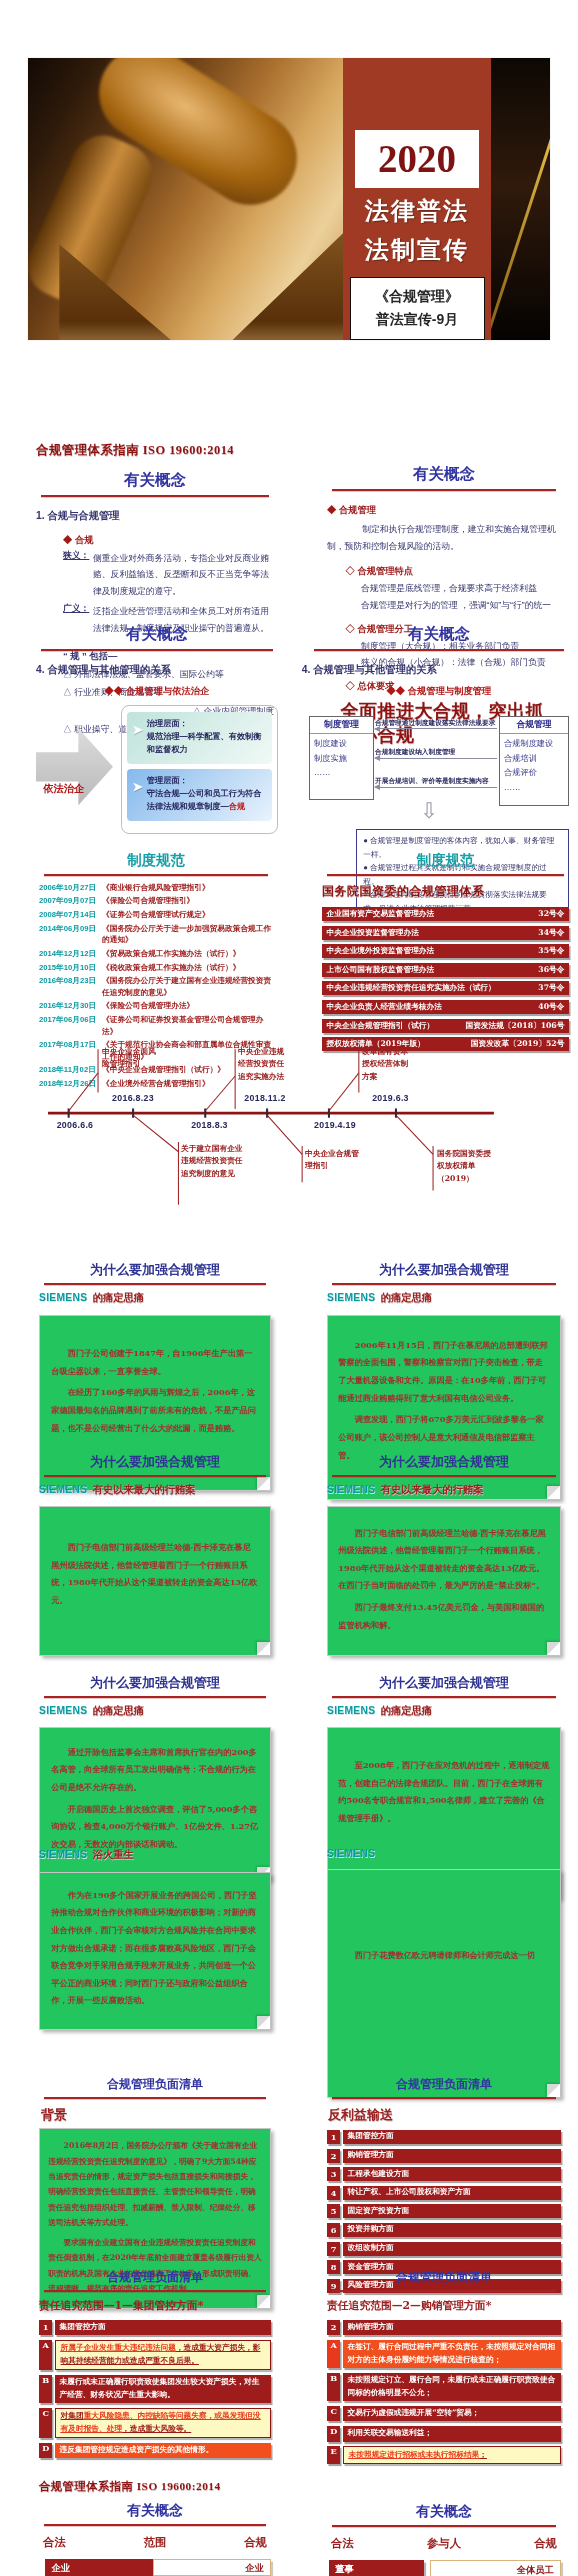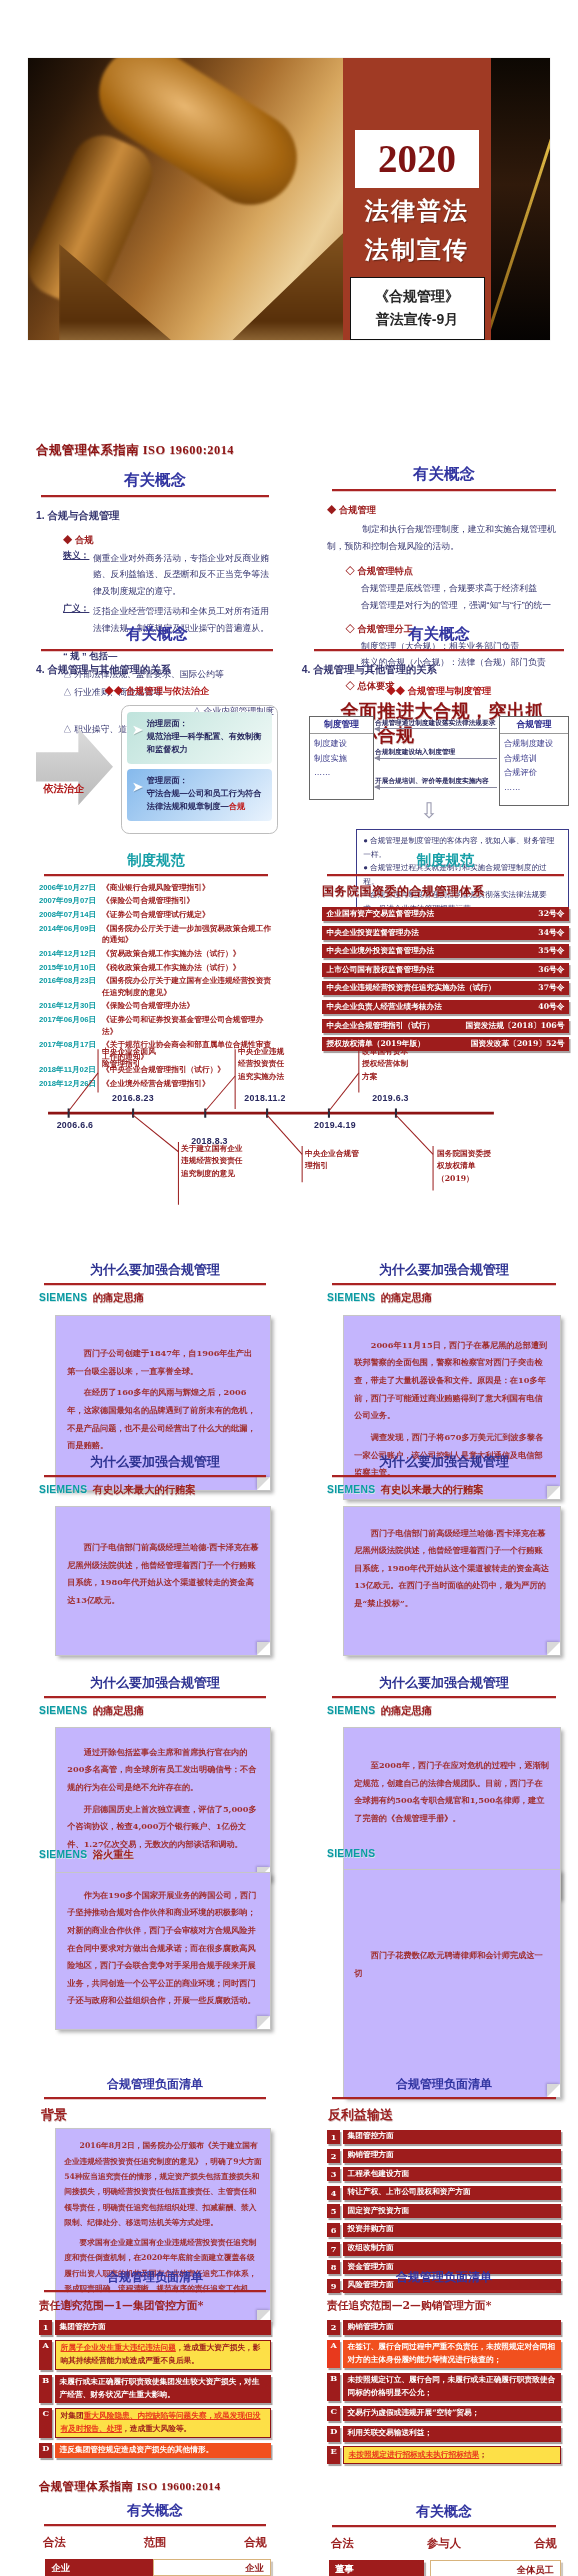--- a/index.html
+++ b/index.html
@@ -34,30 +34,30 @@
   .navy{color:#34346e;}
   .secline{font-size:10.3px;font-weight:bold;color:#34346e;margin-top:12.4px;}
   .redb{font-weight:bold;color:#9b1b1b;}
   .subhead{font-size:9.3px;font-weight:bold;color:#b01818;text-align:center;margin-top:8.2px;}
   .body17{font-size:8.8px;line-height:1.9;color:#34346e;}
   .defrow{display:flex;margin:3.1px 0 0 27px;}
   .dlabel{flex:0 0 30px;font-weight:bold;text-decoration:underline;color:#34346e;font-size:8.8px;}
   .cal{font-family:"DejaVu Serif",serif;font-weight:bold;color:#9b2020;}
   .teal{color:#0a9aa2;}
   
-  .paper{position:relative;background:#c4b5fd;border:0.5px solid #c6c6c6;box-shadow:2.6px 3.1px 3.6px rgba(80,80,80,.45);margin-left:16px;}
+  .paper{position:relative;background:#22c55e;border:0.5px solid #c6c6c6;box-shadow:2.6px 3.1px 3.6px rgba(80,80,80,.45);}
   .paper:after{content:"";position:absolute;right:0;bottom:0;width:0;height:0;
     border-left:13.4px solid #d9d9d9;border-bottom:13.4px solid #ffffff;filter:drop-shadow(-1px -1px 1px rgba(0,0,0,.18));}
   .paper .ptxt{font-family:"DejaVu Serif",serif;font-weight:bold;color:#a03030;font-size:8.2px;line-height:2.15;text-indent:2em;margin:0 0 4.1px 0;}
   
   .bar{background:#9e1c1c;color:#fff;font-family:"DejaVu Serif",serif;font-weight:bold;box-shadow:1.5px 2.1px 0 #a9a2a2;}
   .chip{flex:0 0 13.4px;text-align:center;background:#9e1c1c;color:#fff;font-weight:bold;box-shadow:1.5px 2.1px 0 #a9a2a2;margin-right:2.6px;font-family:"DejaVu Serif",serif;}
   .lrow{display:flex;margin-bottom:4.6px;align-items:stretch;}
   .lrow .bartxt{flex:1;padding:1.5px 4.6px;font-size:7.7px;line-height:1.65;}
-  .outl{background:#fde047;border:1px solid #8e1414;color:#9b1b1b;box-shadow:1.5px 2.1px 0 #bdb6b6;}
+  .outl{background:#fef9c3;border:1px solid #8e1414;color:#9b1b1b;box-shadow:1.5px 2.1px 0 #bdb6b6;text-decoration:underline;}
   .outl .hl{color:#e8391d;text-decoration:underline;}
   .orange{background:#f1501e;}
   .pre-line{white-space:pre-line;}
   
   .collabels{display:flex;justify-content:space-between;font-size:11.3px;padding:0 4.1px;margin-top:9.3px;}
   .sbox{background:#9e1c1c;color:#fff;font-family:"DejaVu Serif",serif;font-weight:bold;font-size:9.3px;
         padding:0 6.2px;height:17px;line-height:17px;margin-bottom:6.7px;box-shadow:2.1px 2.6px 0 #b9b2b2;}
   .obox{background:#fff;border:1px solid #d8b37c;color:#8e1414;font-family:"DejaVu Serif",serif;font-weight:bold;font-size:9.3px;
         padding:0 6.2px;height:15px;line-height:15px;margin-bottom:6.7px;text-align:right;box-shadow:2.1px 2.6px 0 #cfc9c2;}
   
@@ -338,21 +338,21 @@
         <line x1="782" y1="194" x2="782" y2="280"></line>
     </g>
   </svg>
   <div class="tl-cal" style="left:72px;top:0;width:56px;">中央企业全面风险管理指引</div>
   <div class="tl-cal" style="left:208px;top:0;width:48px;">中央企业违规经营投资责任追究实施办法</div>
   <div class="tl-cal" style="left:332px;top:0;width:49px;">改革国有资本授权经营体制方案</div>
   <div class="tl-date" style="left:72px;top:47px;width:62px;">2016.8.23</div>
   <div class="tl-date" style="left:204px;top:47px;width:62px;">2018.11.2</div>
   <div class="tl-date" style="left:332px;top:47px;width:57px;">2019.6.3</div>
   <div class="tl-date" style="left:16.5px;top:74px;width:57px;">2006.6.6</div>
-  <div class="tl-date" style="left:151px;top:90px;width:57px;">2018.8.3</div>
+  <div class="tl-date" style="left:151px;top:74px;width:57px;">2018.8.3</div>
   <div class="tl-date" style="left:275px;top:74px;width:60px;">2019.4.19</div>
   <div class="tl-cal" style="left:151px;top:97px;width:62px;">关于建立国有企业违规经营投资责任追究制度的意见</div>
   <div class="tl-cal" style="left:275px;top:102px;width:58px;">中央企业合规管理指引</div>
   <div class="tl-cal" style="left:407px;top:102px;width:60px;">国务院国资委授权放权清单（2019）</div>
 </div>
 
 <section class="abs" style="top:1261px;left:39px;width:232px;">
   <div class="wtitle">为什么要加强合规管理</div>
   <div class="rl"></div>
   <div class="brandrow"><span class="siemens">SIEMENS</span><span class="bsub">的痛定思痛</span></div>
@@ -378,20 +378,21 @@
   <div class="paper" style="margin-top:9.3px;min-height:103px;padding:32px 11.3px 13.4px 11.3px;">
     <p class="ptxt">西门子电信部门前高级经理兰哈德·西卡泽克在慕尼黑州级法院供述，他曾经管理着西门子一个行贿账目系统，1980年代开始从这个渠道被转走的资金高达13亿欧元。</p>
   </div>
 </section>
 <section class="abs" style="top:1453px;left:327px;width:234px;">
   <div class="wtitle">为什么要加强合规管理</div>
   <div class="rl"></div>
   <div class="brandrow"><span class="siemens">SIEMENS</span><span class="bsub">有史以来最大的行贿案</span></div>
   <div class="paper" style="margin-top:9.3px;min-height:118px;padding:17.5px 10.3px 12.4px 10.3px;">
     <p class="ptxt">西门子电信部门前高级经理兰哈德·西卡泽克在慕尼黑州级法院供述，他曾经管理着西门子一个行贿账目系统，1980年代开始从这个渠道被转走的资金高达13亿欧元。在西门子当时面临的处罚中，最为严厉的是“禁止投标”。</p>
+    <p class="ptxt">西门子最终支付13.45亿美元罚金，与美国和德国的监管机构和解。</p>
   </div>
 </section>
 
 <section class="abs" style="top:1674px;left:39px;width:232px;">
   <div class="wtitle">为什么要加强合规管理</div>
   <div class="rl"></div>
   <div class="brandrow"><span class="siemens">SIEMENS</span><span class="bsub">的痛定思痛</span></div>
   <div class="paper" style="margin-top:9.3px;min-height:124px;padding:15.5px 11.3px 12.4px 11.3px;">
     <p class="ptxt">通过开除包括监事会主席和首席执行官在内的200多名高管，向全球所有员工发出明确信号：不合规的行为在公司是绝不允许存在的。</p>
     <p class="ptxt">开启德国历史上首次独立调查，评估了5,000多个咨询协议，检查4,000万个银行账户、1亿份文件、1.27亿次交易，无数次的内部谈话和调动。</p>

